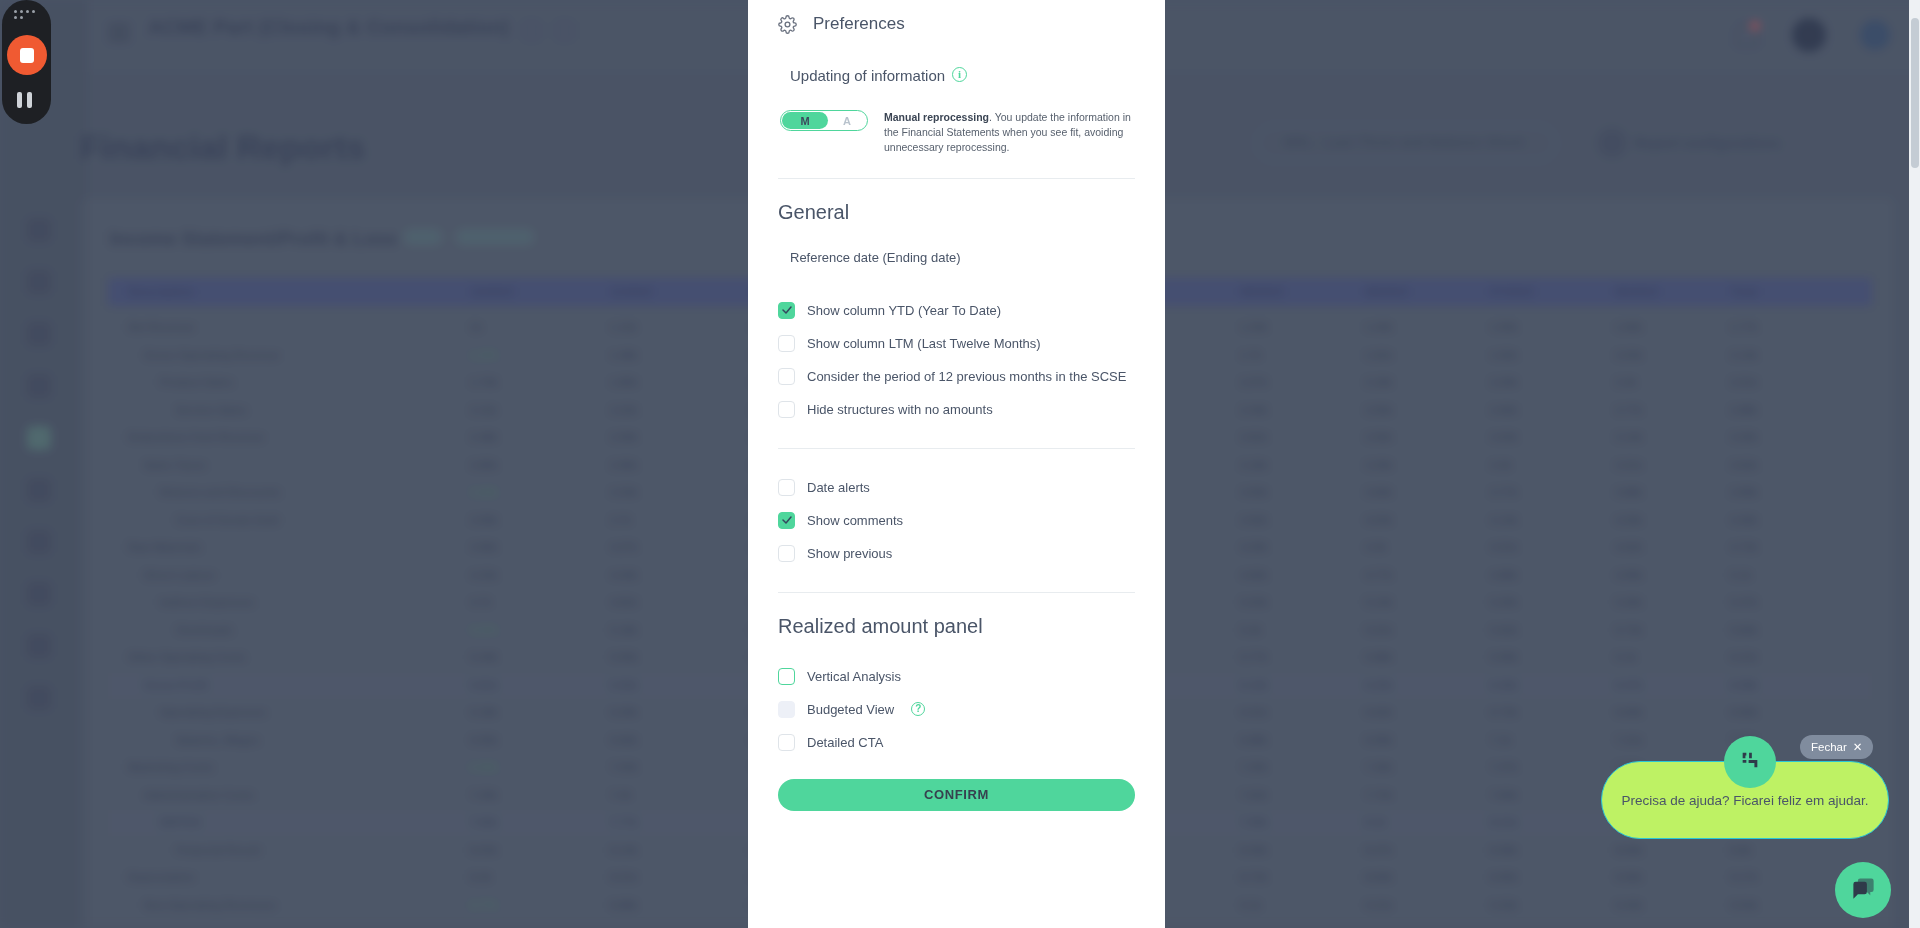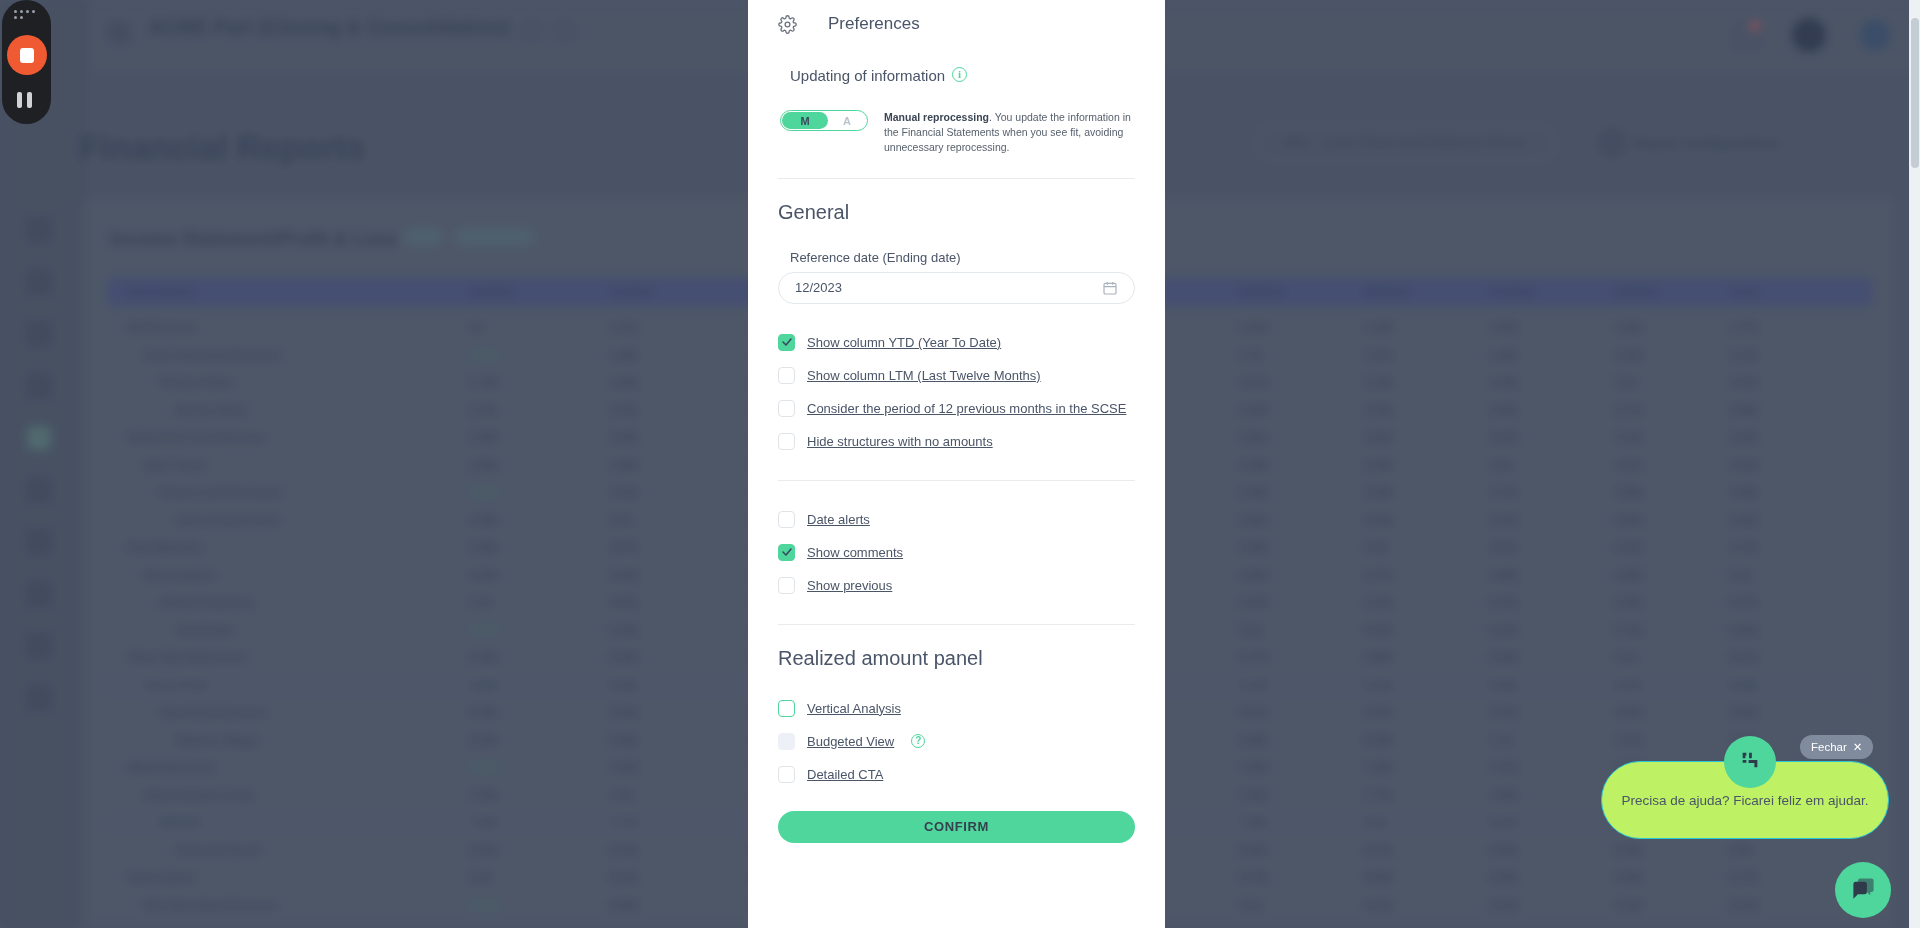--- a/index.html
+++ b/index.html
@@ -93,21 +93,21 @@
   }
 
   
   #prefs {
     position:absolute; left:748px; top:0; width:417px; height:928px;
     background:#ffffff; overflow:hidden;
     display:flex; flex-direction:column;
     padding:0 30px;
   }
   .prefs-head{
-    display:flex; align-items:center; gap:31px;
+    display:flex; align-items:center; gap:16px;
     margin-top:14px;
   }
   .gear-icon svg{ display:block; }
   .prefs-title{ font-size:17px; color:#4a5568; font-weight:400;}
   .sec-sub{
     margin-top:33px; margin-left:12px;
     font-size:15px; color:#4a5568; display:flex; align-items:flex-start; gap:7px;
   }
   .info-i{
     width:15px;height:15px;border:1.5px solid #4fd69c;border-radius:50%;
@@ -153,21 +153,21 @@
   }
   .cb{
     flex:0 0 auto; width:17px; height:17px; border-radius:4px;
     border:1px solid #dfe4e9; background:#fff;
     display:flex; align-items:center; justify-content:center;
   }
   .cb.checked{ background:#4fd69c; border-color:#4fd69c; }
   .cb.focus{ border:1.5px solid #4fd69c; }
   .cb.disabled{ background:#edf0f7; border-color:#edf0f7; }
   .cb svg{ display:block; }
-  .cb-label{ font-size:13px; color:#4a5568; white-space:nowrap;text-decoration:underline; }
+  .cb-label{ font-size:13px; color:#4a5568; white-space:nowrap; }
   .help-q{
     width:14px;height:14px;border:1.3px solid #4fd69c;border-radius:50%;
     color:#4fd69c;font-size:10px;line-height:11px;text-align:center;font-weight:700;
     margin-left:5px;
   }
   .confirm-btn{
     margin-top:20px; height:32px; border-radius:16px; border:none;
     background:#4fd69c; color:#36414f; font-size:13px; font-weight:700;
     letter-spacing:.6px; cursor:pointer;
     font-family:"Liberation Sans", sans-serif;
@@ -562,29 +562,20 @@
     <div class="toggle-desc">
       <b>Manual reprocessing</b><span>. You update the information in the Financial Statements when you see fit, avoiding unnecessary reprocessing.</span>
     </div>
   </div>
 
   <div class="divider"></div>
 
   <div class="sec-h">General</div>
 
   <div class="field-label">Reference date (Ending date)</div>
-  <div class="date-input">
-    <span>12/2023</span>
-    <span class="cal-icon">
-      <svg width="16" height="16" viewBox="0 0 24 24" fill="none" stroke="#a9b3be" stroke-width="1.8">
-        <rect x="3" y="5" width="18" height="16" rx="2"></rect>
-        <path d="M3 10h18M8 3v4M16 3v4"></path>
-      </svg>
-    </span>
-  </div>
 
   <div class="cb-list" id="cb-group-1">
       <div class="cb-row">
         <span class="cb checked">
           <svg width="12" height="12" viewBox="0 0 24 24" fill="none" stroke="#34495e" stroke-width="3" stroke-linecap="round" stroke-linejoin="round">
             <path d="M4 12l6 6L20 6"></path>
           </svg>
         </span>
         <span class="cb-label">Show column YTD (Year To Date)</span>
       </div>

